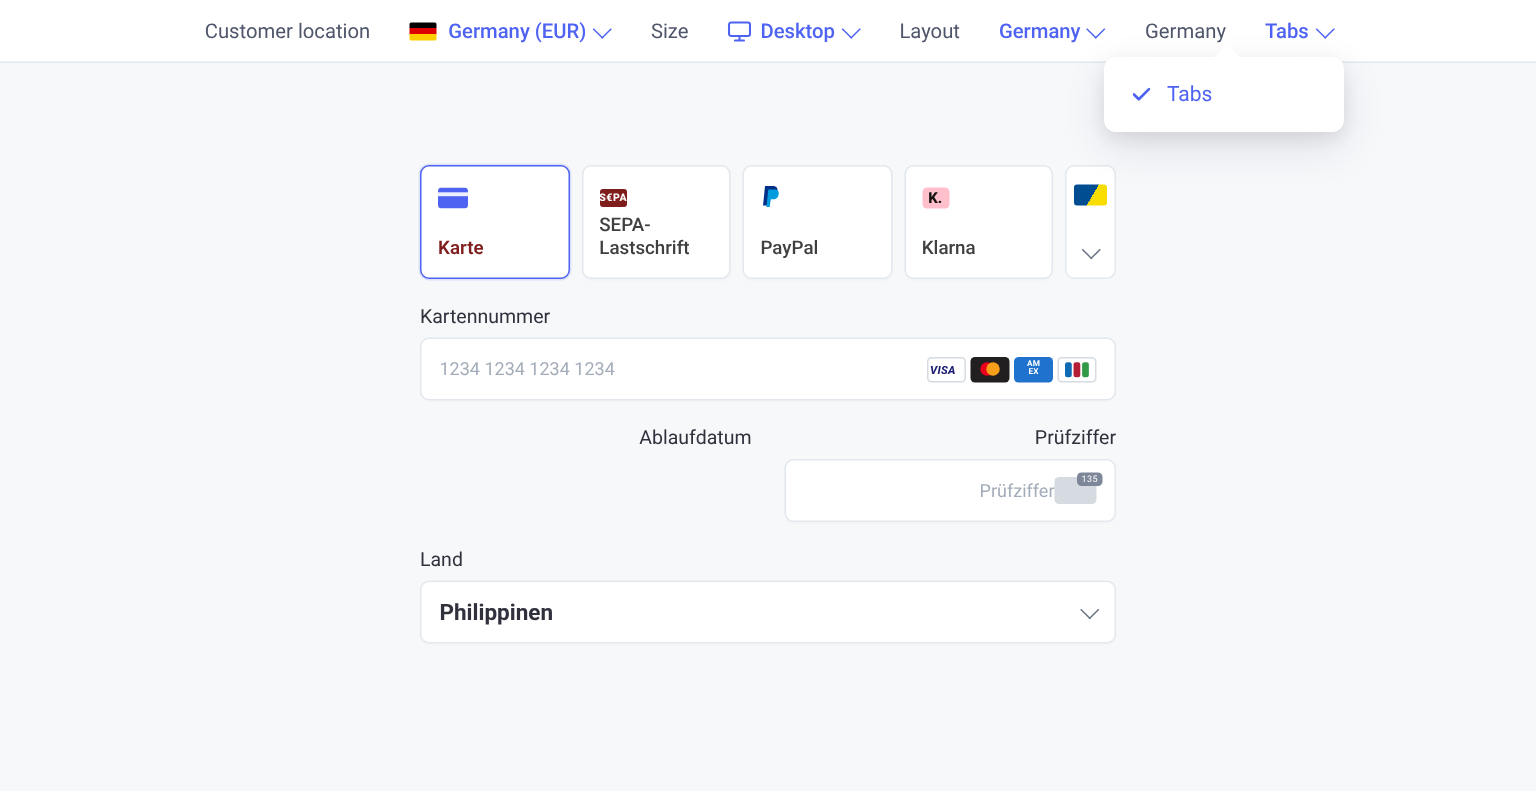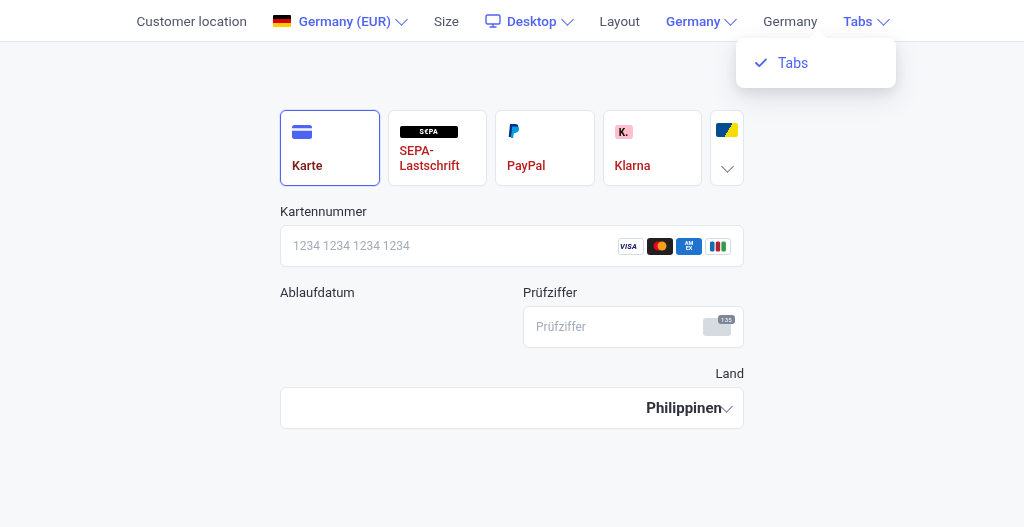--- a/index.html
+++ b/index.html
@@ -128,21 +128,21 @@
     box-shadow: 0 1px 2px rgba(0,0,0,.02);
   }
   .pm-tab.active {
     border: 1.5px solid #4f63f2;
     color: #4f63f2;
     box-shadow: 0 0 0 1px rgba(79,99,242,.15);
   }
   .pm-tab .pm-label {
     font-size: 12.5px;
     font-weight: 500;
-    color: #b91c1c;
+    color: #404040;
     line-height: 1.25;
     word-break: break-word;
   }
   .pm-tab.active .pm-label { color: #7f1d1d; font-weight: 600; }
   .pm-tab .pm-icon {
     height: 18px;
     display: flex;
     align-items: center;
   }
   .pm-more {
@@ -212,23 +212,24 @@
   }
   .brand.visa { background: #fff; border:1px solid #d6dbe1; }
   .brand.mc   { background: #211f20; }
   .brand.amex { background: #1f72cd; color:#fff; }
   .brand.jcb  { background:#fff; border:1px solid #d6dbe1; }
 
   .row-2 {
     display: flex;
     gap: 22px;
     margin-top: 18px;
+    text-align: right;
   }
   .row-2 > div { flex: 1; }
-  .block { margin-top: 18px; text-align: right; }
+  .block { margin-top: 18px; }
 
   .cvc-icon {
     width: 28px; height: 18px;
     background: #d6dbe1;
     border-radius: 3px;
     position: relative;
     display: inline-block;
   }
   .cvc-icon::after {
     content: '135';
@@ -236,26 +237,26 @@
     top: -3px; right: -4px;
     background: #7d8799;
     color: #fff;
     font-size: 6px;
     padding: 1px 3px;
     border-radius: 3px;
     letter-spacing: .3px;
   }
 
   .sepa-badge {
-    background: #000000;
+    background: #7f1d1d;
     color: #fff;
     font-size: 7px;
     font-weight: 800;
     letter-spacing: .4px;
-    padding: 2px 20px;
+    padding: 2px 0;
     border-radius: 2px;
     display: inline-block;
   }
   .klarna-badge {
     width: 18px; height: 14px;
     background: #ffc0cb;
     color: #17120f;
     font-size: 10px;
     font-weight: 800;
     display: inline-flex;

